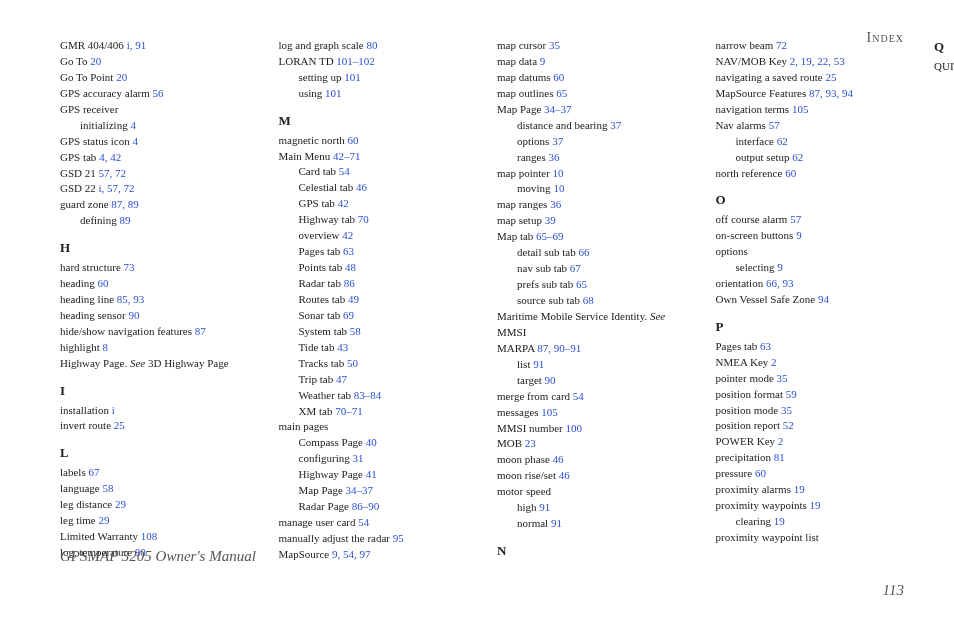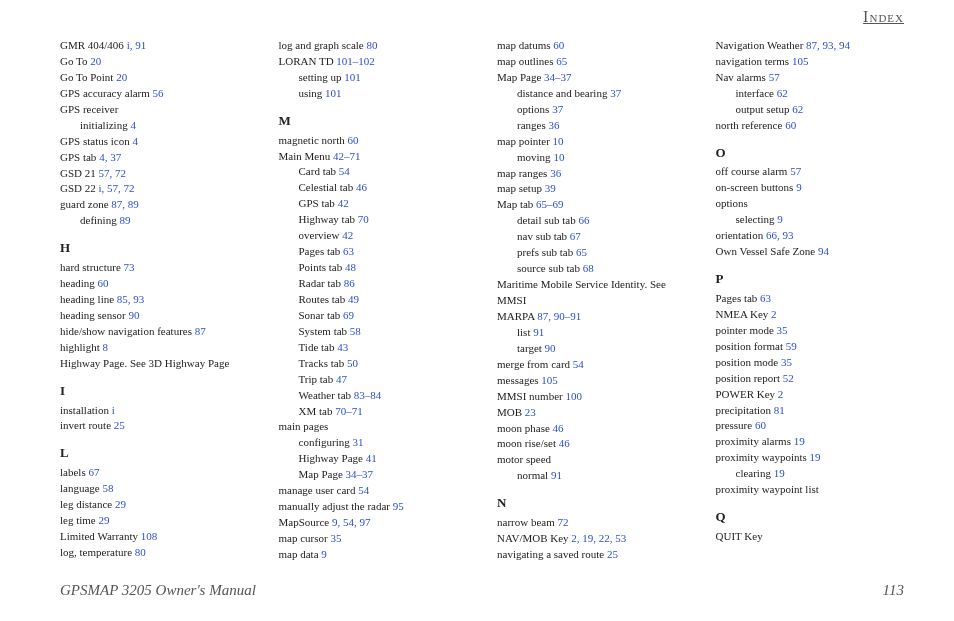--- a/index.html
+++ b/index.html
@@ -8,72 +8,71 @@
     font-size: 11px;
     color: #222;
     background: #fff;
     width: 954px;
     height: 621px;
     position: relative;
     padding: 20px 50px 40px 60px;
   }
   .topright {
     position: absolute;
-    top: 8px;
+    top: 30px;
     right: 50px;
-    font-size: 16px;
+    font-size: 14px;
     letter-spacing: 1px;
     font-variant: small-caps;
     color: #555;
-    text-decoration: underline;
   }
   .columns {
     column-count: 4;
     column-gap: 30px;
     column-fill: auto;
     height: 530px;
     line-height: 1.45;
     margin-top: 18px;
   }
   .entry { break-inside: avoid-column; }
   .sub { padding-left: 20px; }
   .pg { color: #2a4fd0; }
   .sectH {
     font-weight: bold;
     font-size: 13px;
     margin-top: 10px;
     margin-bottom: 2px;
     display: block;
   }
-  .see { }
+  .see { font-style: italic; }
   .footer {
     position: absolute;
     bottom: 22px;
     left: 60px;
     right: 50px;
     font-style: italic;
     color: #555;
     font-size: 15px;
   }
-  .footer .pnum { float: right; }
+  .footer .pnum { float: right; margin-top: 34px; }
 </style>
 </head>
 <body>
 
 <div class="topright">Index</div>
 
 <div class="columns" id="index-body">
     <div class="entry"><span>GMR 404/406  </span><span class="pg">i, 91</span></div>
     <div class="entry"><span>Go To  </span><span class="pg">20</span></div>
     <div class="entry"><span>Go To Point  </span><span class="pg">20</span></div>
     <div class="entry"><span>GPS accuracy alarm  </span><span class="pg">56</span></div>
     <div class="entry"><span>GPS receiver</span></div>
     <div class="entry sub"><span>initializing  </span><span class="pg">4</span></div>
     <div class="entry"><span>GPS status icon  </span><span class="pg">4</span></div>
-    <div class="entry"><span>GPS tab  </span><span class="pg">4, 37</span></div>
+    <div class="entry"><span>GPS tab  </span><span class="pg">4, 42</span></div>
     <div class="entry"><span>GSD 21  </span><span class="pg">57, 72</span></div>
     <div class="entry"><span>GSD 22  </span><span class="pg">i, 57, 72</span></div>
     <div class="entry"><span>guard zone  </span><span class="pg">87, 89</span></div>
     <div class="entry sub"><span>defining  </span><span class="pg">89</span></div>
     <span class="sectH">H</span>
     <div class="entry"><span>hard structure  </span><span class="pg">73</span></div>
     <div class="entry"><span>heading  </span><span class="pg">60</span></div>
     <div class="entry"><span>heading line  </span><span class="pg">85, 93</span></div>
     <div class="entry"><span>heading sensor  </span><span class="pg">90</span></div>
     <div class="entry"><span>hide/show navigation features  </span><span class="pg">87</span></div>
@@ -106,23 +105,25 @@
     <div class="entry sub"><span>Radar tab  </span><span class="pg">86</span></div>
     <div class="entry sub"><span>Routes tab  </span><span class="pg">49</span></div>
     <div class="entry sub"><span>Sonar tab  </span><span class="pg">69</span></div>
     <div class="entry sub"><span>System tab  </span><span class="pg">58</span></div>
     <div class="entry sub"><span>Tide tab  </span><span class="pg">43</span></div>
     <div class="entry sub"><span>Tracks tab  </span><span class="pg">50</span></div>
     <div class="entry sub"><span>Trip tab  </span><span class="pg">47</span></div>
     <div class="entry sub"><span>Weather tab  </span><span class="pg">83–84</span></div>
     <div class="entry sub"><span>XM tab  </span><span class="pg">70–71</span></div>
     <div class="entry"><span>main pages</span></div>
+    <div class="entry sub"><span>Compass Page  </span><span class="pg">40</span></div>
     <div class="entry sub"><span>configuring  </span><span class="pg">31</span></div>
     <div class="entry sub"><span>Highway Page  </span><span class="pg">41</span></div>
     <div class="entry sub"><span>Map Page  </span><span class="pg">34–37</span></div>
+    <div class="entry sub"><span>Radar Page  </span><span class="pg">86–90</span></div>
     <div class="entry"><span>manage user card  </span><span class="pg">54</span></div>
     <div class="entry"><span>manually adjust the radar  </span><span class="pg">95</span></div>
     <div class="entry"><span>MapSource  </span><span class="pg">9, 54, 97</span></div>
     <div class="entry"><span>map cursor  </span><span class="pg">35</span></div>
     <div class="entry"><span>map data  </span><span class="pg">9</span></div>
     <div class="entry"><span>map datums  </span><span class="pg">60</span></div>
     <div class="entry"><span>map outlines  </span><span class="pg">65</span></div>
     <div class="entry"><span>Map Page  </span><span class="pg">34–37</span></div>
     <div class="entry sub"><span>distance and bearing  </span><span class="pg">37</span></div>
     <div class="entry sub"><span>options  </span><span class="pg">37</span></div>
@@ -140,26 +141,27 @@
     <div class="entry"><span>MARPA  </span><span class="pg">87, 90–91</span></div>
     <div class="entry sub"><span>list  </span><span class="pg">91</span></div>
     <div class="entry sub"><span>target  </span><span class="pg">90</span></div>
     <div class="entry"><span>merge from card  </span><span class="pg">54</span></div>
     <div class="entry"><span>messages  </span><span class="pg">105</span></div>
     <div class="entry"><span>MMSI number  </span><span class="pg">100</span></div>
     <div class="entry"><span>MOB  </span><span class="pg">23</span></div>
     <div class="entry"><span>moon phase  </span><span class="pg">46</span></div>
     <div class="entry"><span>moon rise/set  </span><span class="pg">46</span></div>
     <div class="entry"><span>motor speed</span></div>
+    <div class="entry sub"><span>high  </span><span class="pg">91</span></div>
     <div class="entry sub"><span>normal  </span><span class="pg">91</span></div>
     <span class="sectH">N</span>
     <div class="entry"><span>narrow beam  </span><span class="pg">72</span></div>
     <div class="entry"><span>NAV/MOB Key  </span><span class="pg">2, 19, 22, 53</span></div>
     <div class="entry"><span>navigating a saved route  </span><span class="pg">25</span></div>
-    <div class="entry"><span>Navigation Weather  </span><span class="pg">87, 93, 94</span></div>
+    <div class="entry"><span>MapSource Features  </span><span class="pg">87, 93, 94</span></div>
     <div class="entry"><span>navigation terms  </span><span class="pg">105</span></div>
     <div class="entry"><span>Nav alarms  </span><span class="pg">57</span></div>
     <div class="entry sub"><span>interface  </span><span class="pg">62</span></div>
     <div class="entry sub"><span>output setup  </span><span class="pg">62</span></div>
     <div class="entry"><span>north reference  </span><span class="pg">60</span></div>
     <span class="sectH">O</span>
     <div class="entry"><span>off course alarm  </span><span class="pg">57</span></div>
     <div class="entry"><span>on-screen buttons  </span><span class="pg">9</span></div>
     <div class="entry"><span>options</span></div>
     <div class="entry sub"><span>selecting  </span><span class="pg">9</span></div>

